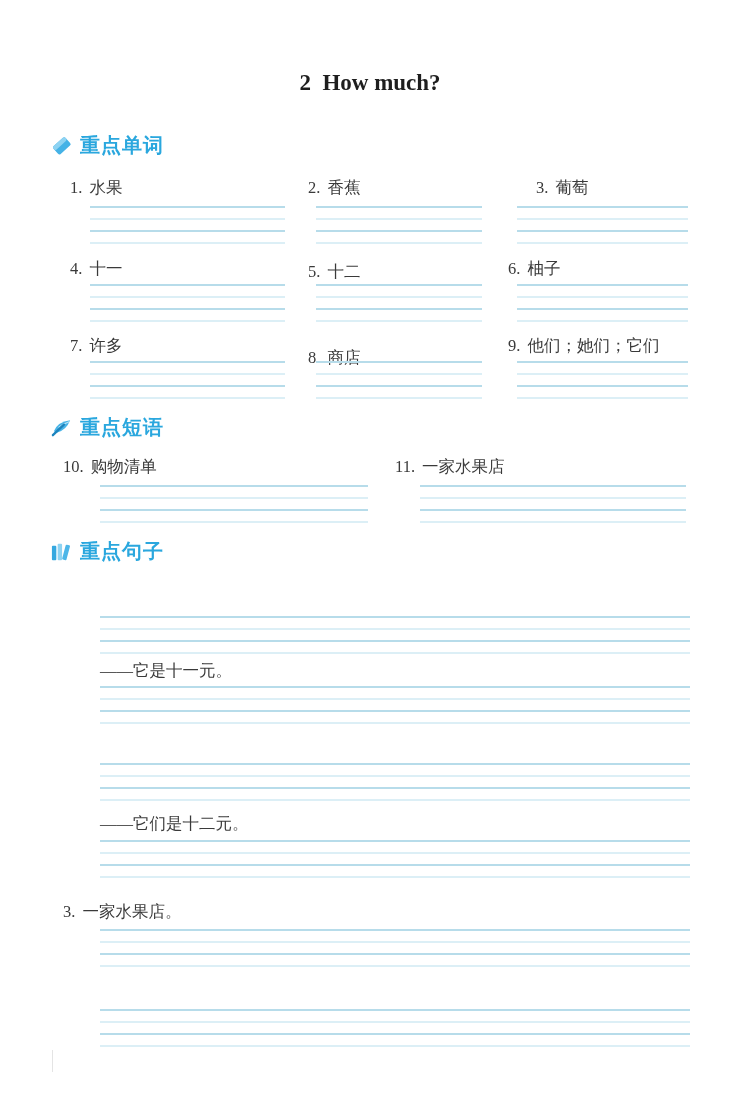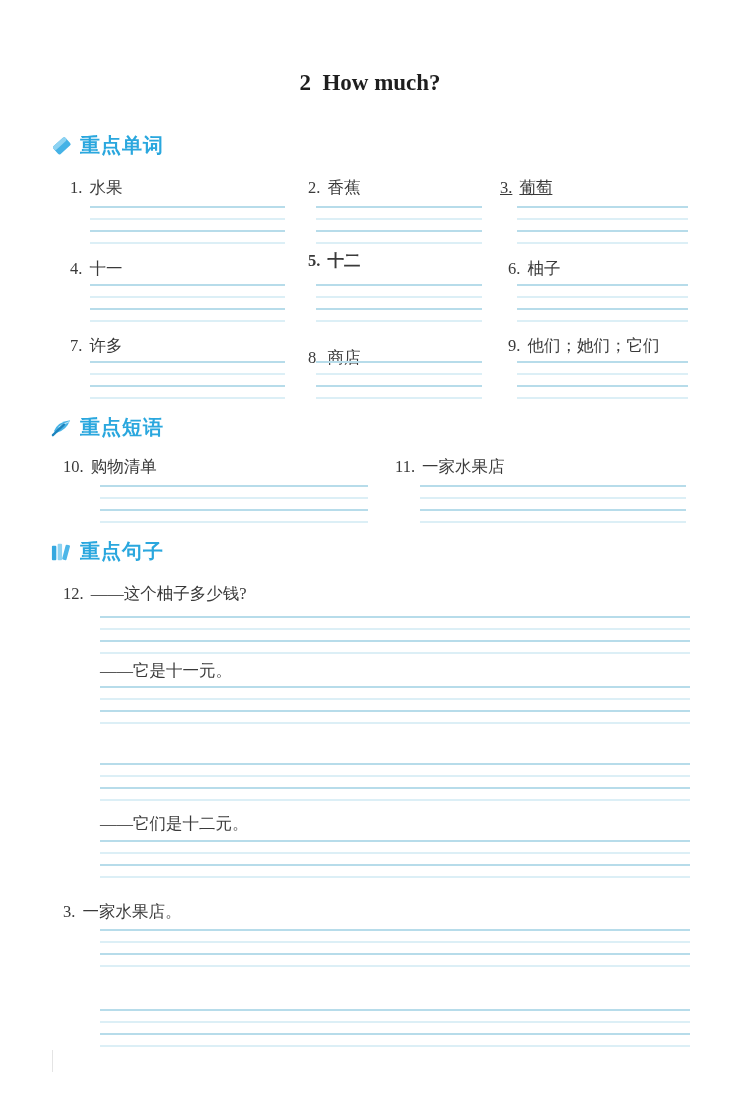--- a/index.html
+++ b/index.html
@@ -67,42 +67,42 @@
           <rect x="3.5" y="7" width="17" height="11" rx="2" fill="#45b2e6"></rect>
           <rect x="3.5" y="7" width="17" height="4.6" rx="2" fill="#8ed3f2"></rect>
         </g>
       </svg>
     </span>
     <span class="sec-t">重点单词</span>
   </div>
 
   <div class="lbl" style="left:70px;top:162px;"><span class="num">1.</span><span>水果</span></div>
   <div class="lbl" style="left:308px;top:162px;"><span class="num">2.</span><span>香蕉</span></div>
-  <div class="lbl" style="left:500px;top:162px;text-decoration:underline;"><span class="num">3.</span><span>葡萄</span></div>
+  <div class="lbl" style="left:536px;top:162px;"><span class="num">3.</span><span>葡萄</span></div>
   <div class="lines g-c1" style="top:190px;">
       <div class="ln"></div>
       <div class="ln"></div>
       <div class="ln"></div>
       <div class="ln"></div>
     </div>
   <div class="lines g-c2" style="top:190px;">
       <div class="ln"></div>
       <div class="ln"></div>
       <div class="ln"></div>
       <div class="ln"></div>
     </div>
   <div class="lines g-c3" style="top:190px;">
       <div class="ln"></div>
       <div class="ln"></div>
       <div class="ln"></div>
       <div class="ln"></div>
     </div>
 
   <div class="lbl" style="left:70px;top:243px;"><span class="num">4.</span><span>十一</span></div>
-  <div class="lbl" style="left:308px;top:235px;font-weight:bold;"><span class="num">5.</span><span>十二</span></div>
+  <div class="lbl" style="left:308px;top:246px;"><span class="num">5.</span><span>十二</span></div>
   <div class="lbl" style="left:508px;top:243px;"><span class="num">6.</span><span>柚子</span></div>
   <div class="lines g-c1" style="top:268px;">
       <div class="ln"></div>
       <div class="ln"></div>
       <div class="ln"></div>
       <div class="ln"></div>
     </div>
   <div class="lines g-c2" style="top:268px;">
       <div class="ln"></div>
       <div class="ln"></div>
@@ -168,21 +168,20 @@
     <span>
       <svg width="23" height="23" viewBox="0 0 24 24">
         <rect x="2" y="6" width="4.6" height="15" rx="1" fill="#35a8e0"></rect>
         <rect x="8" y="4" width="4.6" height="17" rx="1" fill="#8ed3f2"></rect>
         <rect x="14.5" y="5" width="4.6" height="16" rx="1" fill="#4db6e8" transform="rotate(15 17 13)"></rect>
       </svg>
     </span>
     <span class="sec-t">重点句子</span>
   </div>
 
-  <div class="lbl" style="left:63px;top:568px;"><span class="num">12.</span><span>——这个柚子多少钱?</span></div>
   <div class="lines g-full" style="top:600px;">
       <div class="ln"></div>
       <div class="ln"></div>
       <div class="ln"></div>
       <div class="ln"></div>
     </div>
 
   <div class="lbl" style="left:100px;top:645px;"><span>——它是十一元。</span></div>
   <div class="lines g-full" style="top:670px;">
       <div class="ln"></div>

